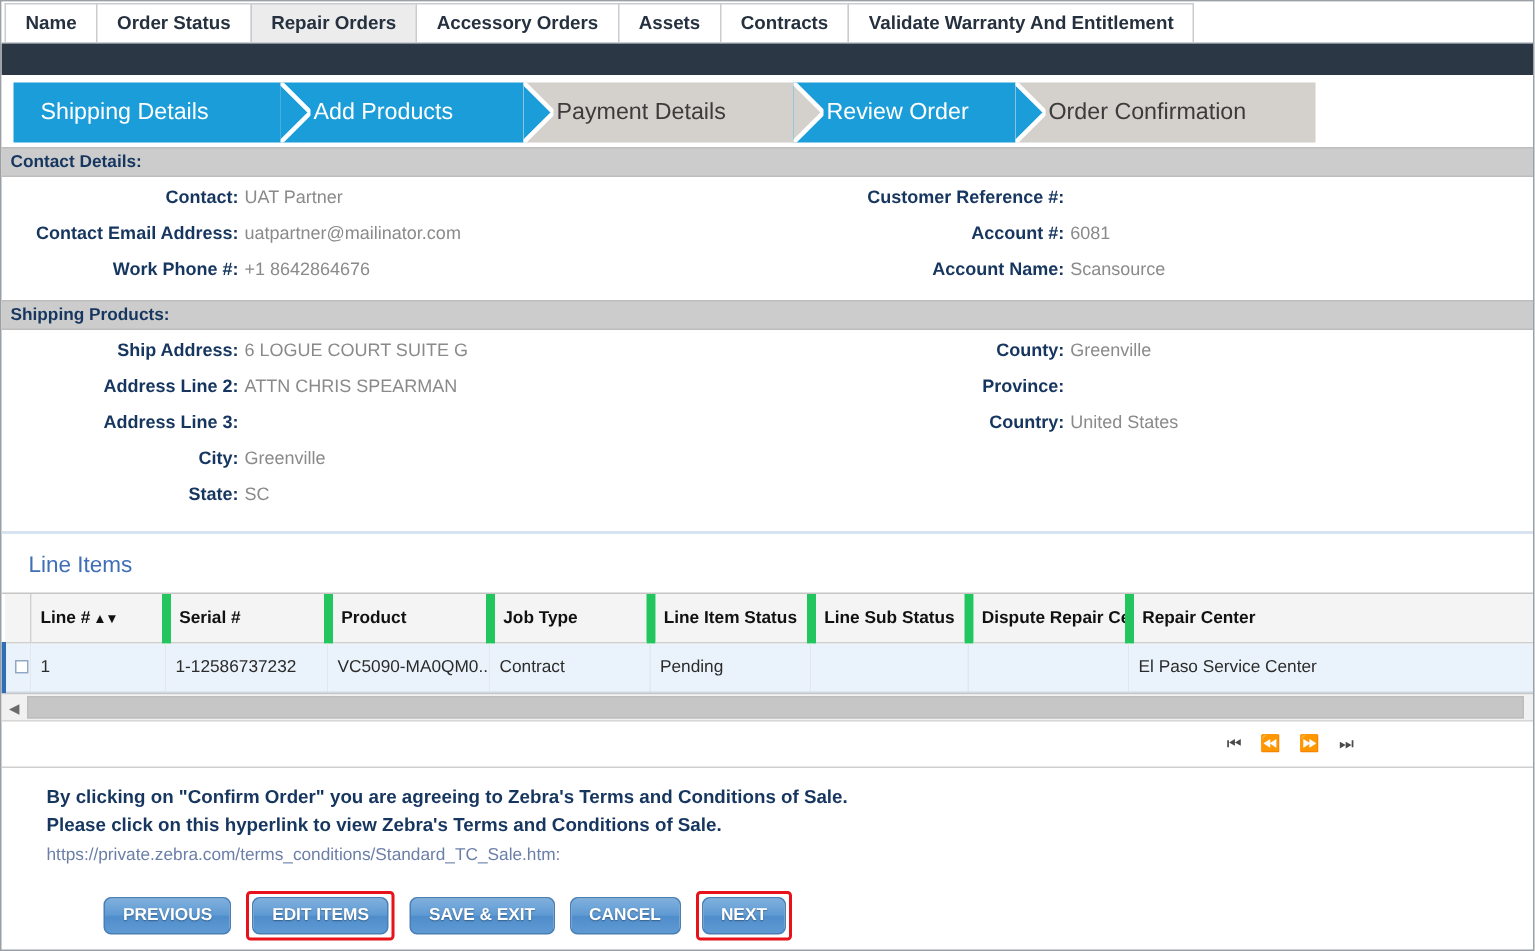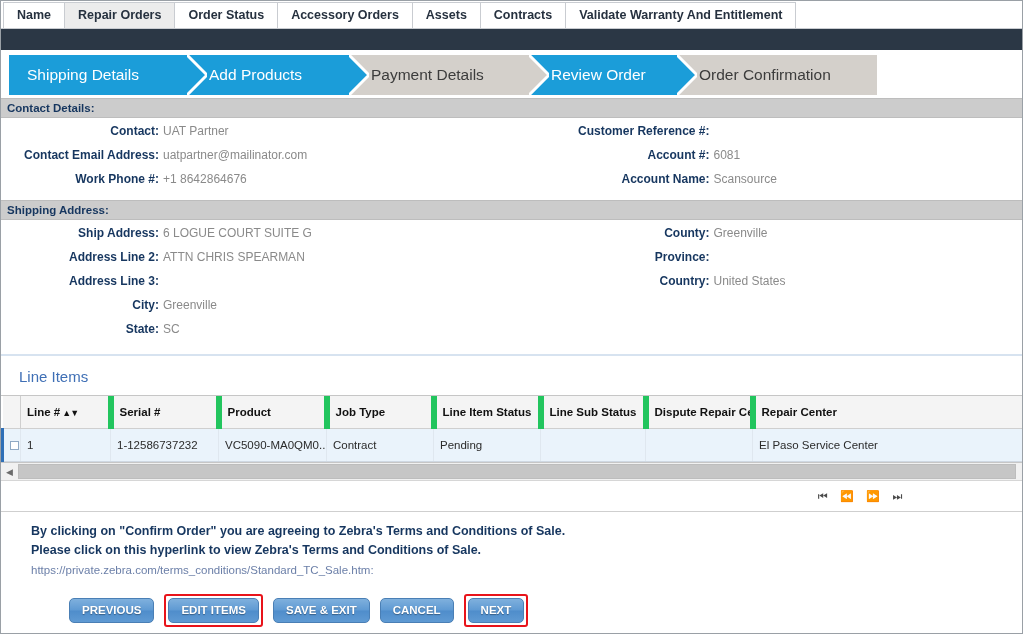--- a/index.html
+++ b/index.html
@@ -310,22 +310,22 @@
     line-height: 0;
   }
 </style>
 </head>
 <body>
 
 <div class="page">
 
   <div class="navbar" id="navbar">
       <div class="nav-tab">Name</div>
+      <div class="nav-tab">Order Status</div>
       <div class="nav-tab active">Repair Orders</div>
-      <div class="nav-tab">Order Status</div>
       <div class="nav-tab">Accessory Orders</div>
       <div class="nav-tab">Assets</div>
       <div class="nav-tab">Contracts</div>
       <div class="nav-tab">Validate Warranty And Entitlement</div>
     </div>
 
   <div class="dark-band"></div>
 
   <div class="stepper-wrap">
     <div class="stepper" id="stepper">
@@ -396,21 +396,21 @@
           <div class="dlabel">Account #:</div>
           <div class="dvalue">6081</div>
         </div>
         <div class="drow">
           <div class="dlabel">Account Name:</div>
           <div class="dvalue">Scansource</div>
         </div>
       </div>
   </div>
 
-  <div class="sect-bar">Shipping Address:</div>
+  <div class="sect-bar">Shipping Products:</div>
   <div class="detail-grid">
     <div class="detail-col left" id="ship-left">
         <div class="drow">
           <div class="dlabel">Ship Address:</div>
           <div class="dvalue">6 LOGUE COURT SUITE G</div>
         </div>
         <div class="drow">
           <div class="dlabel">Address Line 2:</div>
           <div class="dvalue">ATTN CHRIS SPEARMAN</div>
         </div>

